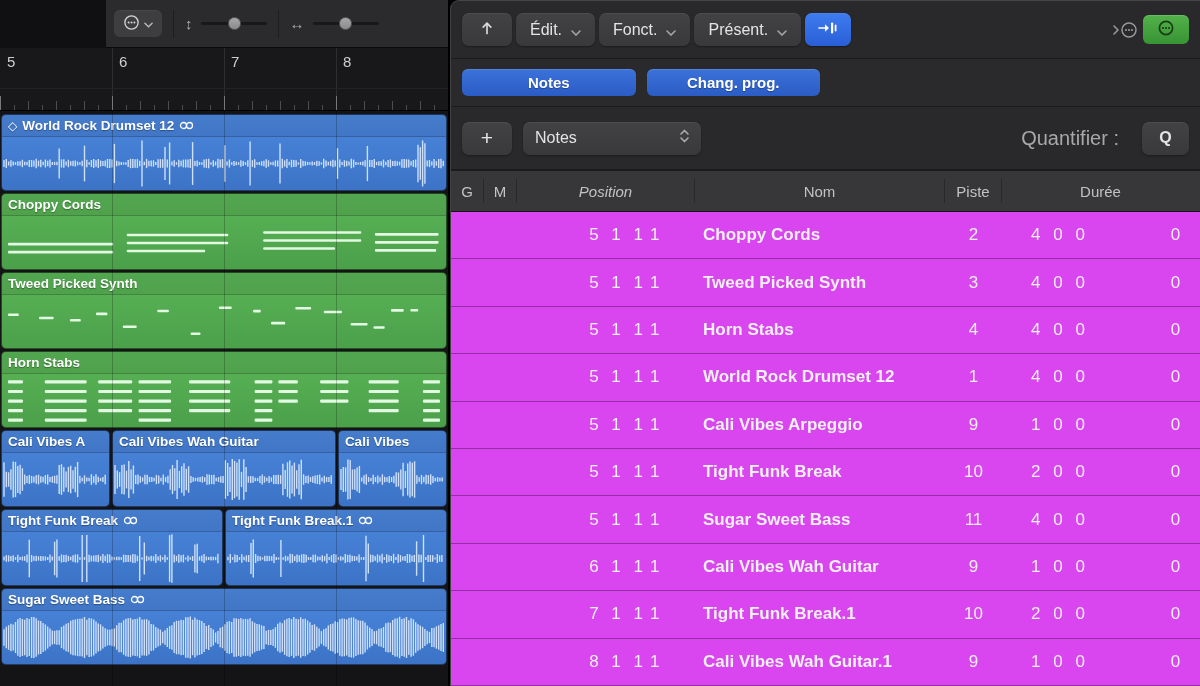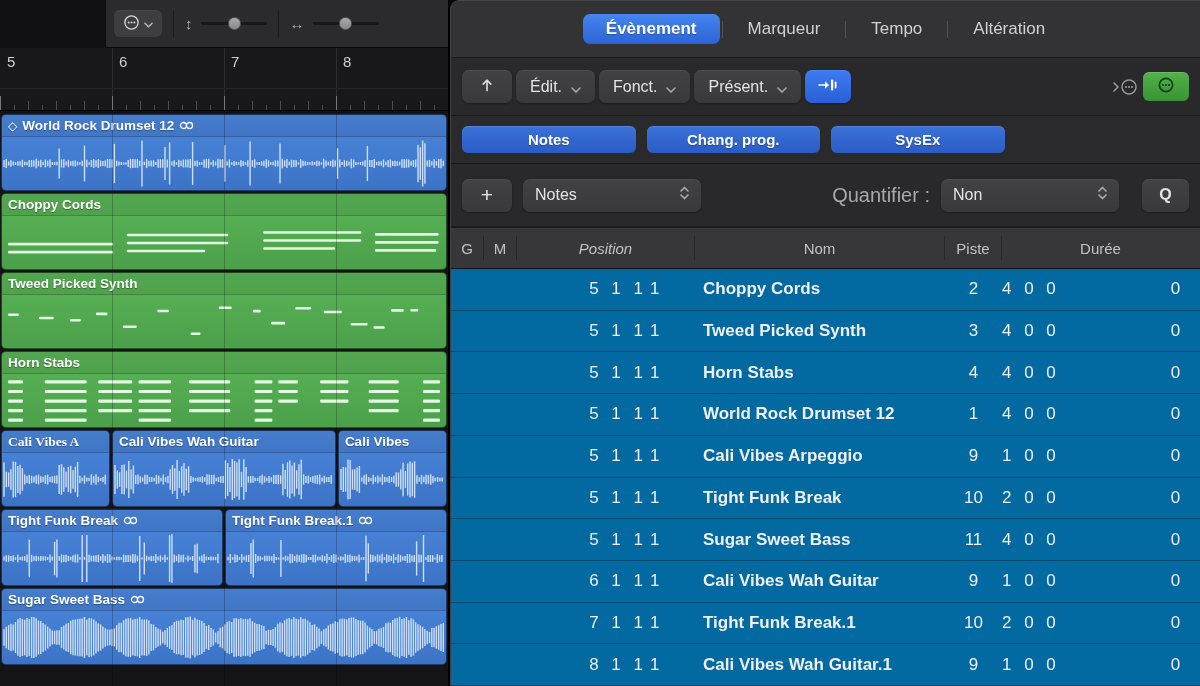--- a/index.html
+++ b/index.html
@@ -69,28 +69,28 @@
   .q-btn{width:47px;margin-left:12px;font-weight:600;}
 
   .table{flex:1;display:flex;flex-direction:column;min-height:0;}
   .thead,.tr{display:grid;grid-template-columns:33px 33px 132px 46px 250px 57px 150px 47px;}
   .thead{height:40px;flex:none;background:#37373a;border-top:1px solid #1b1b1d;border-bottom:1px solid #151517;align-items:center;color:#c2c2c4;font-size:15px;}
   .th{height:24px;display:flex;align-items:center;justify-content:center;border-right:1px solid #28282b;}
   .th:last-child{border-right:none;}
   .th-pos{grid-column:3 / span 2;font-style:italic;}
   .th-len{grid-column:7 / span 2;}
   .tbody{flex:1;display:flex;flex-direction:column;background:#1d1d20;}
-  .tr{flex:1;align-items:center;background:#0369a1;border-bottom:1px solid rgba(0,0,0,.32);font-size:17px;color:#f0f0f2;}
+  .tr{flex:1;align-items:center;background:#d946ef;border-bottom:1px solid rgba(0,0,0,.32);font-size:17px;color:#f0f0f2;}
   .td{white-space:nowrap;overflow:hidden;}
   .bbt{word-spacing:8px;font-weight:500;}
   .td-pos{text-align:right;padding-right:6px;}
   .td-tick{text-align:left;padding-left:1px;font-weight:500;}
   .td-name{padding-left:8px;font-weight:600;}
   .td-track{text-align:center;font-weight:500;}
-  .td-len{text-align:left;padding-right:38px;}
+  .td-len{text-align:center;padding-right:38px;}
   .td-ltick{text-align:center;font-weight:500;}
 </style>
 </head>
 <body>
 
 <div class="app">
 
   <section class="left-panel">
     <div class="left-toolbar">
       <div class="corner"></div>
@@ -473,21 +473,21 @@
                 <rect x="420.96278983633965" y="6.359999999999999" width="17.037210163660347" height="3.2" fill="#eaffea" rx="1" opacity="0.95"></rect>
                 <rect x="420.96278983633965" y="15.899999999999999" width="17.037210163660347" height="3.2" fill="#eaffea" rx="1" opacity="0.95"></rect>
                 <rect x="420.96278983633965" y="25.439999999999998" width="17.037210163660347" height="3.2" fill="#eaffea" rx="1" opacity="0.95"></rect>
                 <rect x="420.96278983633965" y="34.980000000000004" width="17.037210163660347" height="3.2" fill="#eaffea" rx="1" opacity="0.95"></rect>
                 <rect x="420.96278983633965" y="44.519999999999996" width="17.037210163660347" height="3.2" fill="#eaffea" rx="1" opacity="0.95"></rect>
               </svg>
             </div>
           </div>
         </div>
         <div class="track-row">
-          <div class="region blue" style="width: calc(24.8% - 2px); font-family: Liberation Serif, serif;">
+          <div class="region blue" style="width: calc(24.8% - 2px);">
             <div class="region-title">
               <span>Cali Vibes A</span>
             </div>
             <div class="region-body">
               <svg width="107" height="53">
                 <line x1="2" x2="2" y1="9.21050882980693" y2="43.789491170193074" stroke="#d9e9ff" stroke-width="1.4" opacity="0.92"></line>
                 <line x1="4.3" x2="4.3" y1="18.836917716553433" y2="34.16308228344656" stroke="#d9e9ff" stroke-width="1.4" opacity="0.92"></line>
                 <line x1="6.6" x2="6.6" y1="19.3091294401465" y2="33.6908705598535" stroke="#d9e9ff" stroke-width="1.4" opacity="0.92"></line>
                 <line x1="8.899999999999999" x2="8.899999999999999" y1="16.3283431844227" y2="36.6716568155773" stroke="#d9e9ff" stroke-width="1.4" opacity="0.92"></line>
                 <line x1="11.2" x2="11.2" y1="8.546034531579352" y2="44.45396546842065" stroke="#d9e9ff" stroke-width="1.4" opacity="0.92"></line>
@@ -1117,29 +1117,20 @@
           </div>
         </div>
         <div class="gridline" style="left: 112px;"></div>
         <div class="gridline" style="left: 224px;"></div>
         <div class="gridline" style="left: 336px;"></div>
       </div>
   </section>
 
   <section class="right-panel">
 
-    <div class="tab-bar" id="tabs">
-        <div class="tab selected">Évènement</div>
-        <div class="tab-sep"></div>
-        <div class="tab">Marqueur</div>
-        <div class="tab-sep"></div>
-        <div class="tab">Tempo</div>
-        <div class="tab-sep"></div>
-        <div class="tab">Altération</div>
-      </div>
 
     <div class="toolbar">
       <button class="btn icon-btn">
         <span><svg width="16" height="16" viewBox="0 0 16 16">
               <path d="M8 13.5V4" stroke="#d8d8da" stroke-width="1.7" fill="none" stroke-linecap="round"></path>
               <path d="M4.2 7.2L8 3.2l3.8 4" stroke="#d8d8da" stroke-width="1.7" fill="none" stroke-linecap="round" stroke-linejoin="round"></path>
             </svg></span>
       </button>
       <button class="btn menu">
         <span>Édit.</span>
@@ -1183,40 +1174,32 @@
               <circle cx="7" cy="8" r="1.1" fill="#173d14"></circle>
               <circle cx="10" cy="8" r="1.1" fill="#173d14"></circle>
               <circle cx="13" cy="8" r="1.1" fill="#173d14"></circle>
             </svg></span>
       </button>
     </div>
 
     <div class="filters" id="filters">
         <button class="filter-btn">Notes</button>
         <button class="filter-btn">Chang. prog.</button>
-        <button class="filter-btn">SysEx</button>
       </div>
 
     <div class="event-bar">
       <button class="btn add-btn">+</button>
       <button class="btn select">
         <span>Notes</span>
         <span class="chev"><svg width="9" height="14" viewBox="0 0 9 14">
               <path d="M1 5l3.5-3.6L8 5" fill="none" stroke="#c8c8ca" stroke-width="1.5" stroke-linecap="round" stroke-linejoin="round"></path>
               <path d="M1 9l3.5 3.6L8 9" fill="none" stroke="#c8c8ca" stroke-width="1.5" stroke-linecap="round" stroke-linejoin="round"></path>
             </svg></span>
       </button>
       <span class="q-label">Quantifier :</span>
-      <button class="btn select">
-        <span>Non</span>
-        <span class="chev"><svg width="9" height="14" viewBox="0 0 9 14">
-              <path d="M1 5l3.5-3.6L8 5" fill="none" stroke="#c8c8ca" stroke-width="1.5" stroke-linecap="round" stroke-linejoin="round"></path>
-              <path d="M1 9l3.5 3.6L8 9" fill="none" stroke="#c8c8ca" stroke-width="1.5" stroke-linecap="round" stroke-linejoin="round"></path>
-            </svg></span>
-      </button>
       <button class="btn q-btn">Q</button>
     </div>
 
     <div class="table">
       <div class="thead">
         <div class="th">G</div>
         <div class="th">M</div>
         <div class="th th-pos">Position</div>
         <div class="th">Nom</div>
         <div class="th">Piste</div>

